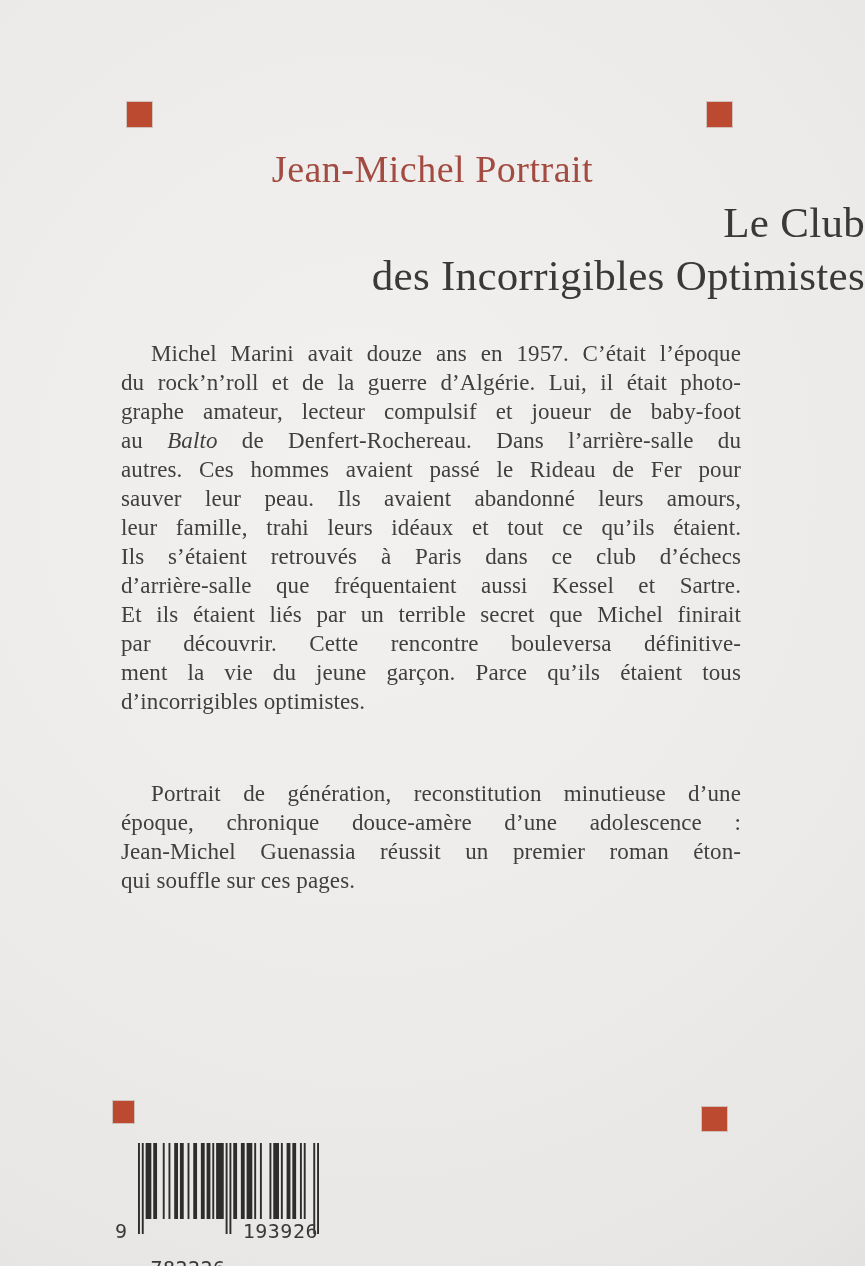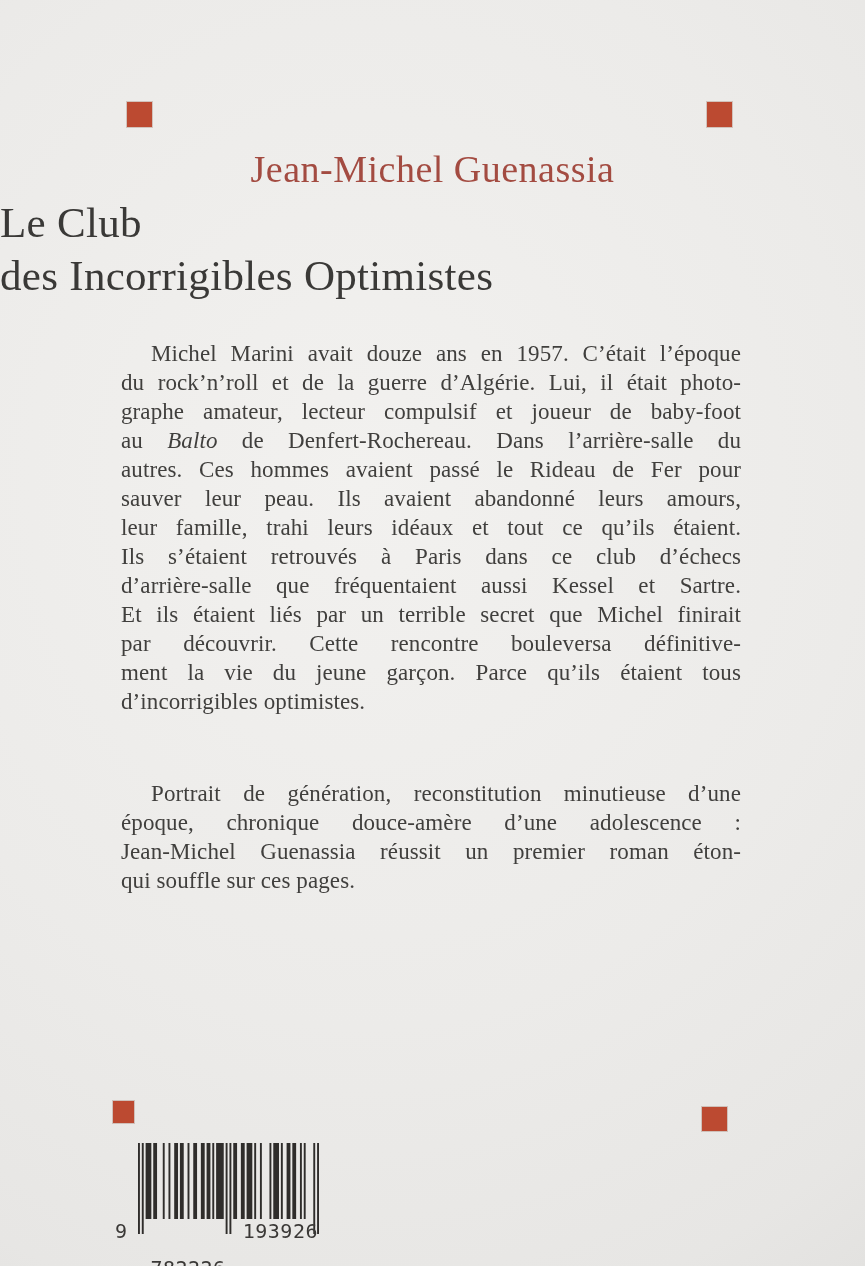--- a/index.html
+++ b/index.html
@@ -17,21 +17,21 @@
   .sq-bl{left:113px;top:1101px;width:21px;height:22px;}
   .sq-br{left:702px;top:1107px;width:25px;height:24px;}
 
   .author{
     position:absolute;left:0;right:0;top:147px;
     text-align:center;font-size:38px;line-height:44px;
     letter-spacing:.5px;color:#a34b41;
   }
   .title{
     position:absolute;left:0;right:0;top:196px;
-    text-align:left;font-size:43px;line-height:53px;
+    text-align:right;font-size:43px;line-height:53px;
     color:#3a3937;letter-spacing:.3px;
   }
 
   .para{position:absolute;left:121px;width:620px;
     font-size:23px;color:#403f3d;letter-spacing:.1px;}
   .para1{top:341px;}
   .para2{top:781px;}
   .tline{height:29px;overflow:hidden;text-align:justify;text-align-last:justify;}
   .tline:not(.last)::after{content:'';display:inline-block;width:100%;height:0;}
   .tline.last{text-align-last:left;}
@@ -61,21 +61,21 @@
 </head>
 <body>
 
 <div class="cover">
 
   <div class="corner-square sq-tl" style="background: rgb(188, 74, 49);"></div>
   <div class="corner-square sq-tr" style="background: rgb(188, 74, 49);"></div>
   <div class="corner-square sq-bl" style="background: rgb(188, 74, 49);"></div>
   <div class="corner-square sq-br" style="background: rgb(188, 74, 49);"></div>
 
-  <div class="author" style="color: rgb(163, 75, 65);">Jean-Michel Guenassia</div>
+  <div class="author" style="color: rgb(163, 75, 65);">Jean-Michel Portrait</div>
 
   <div class="title" style="color: rgb(58, 57, 55);">
     <div>Le Club</div>
     <div>des Incorrigibles Optimistes</div>
   </div>
 
   <div class="para para1" style="color: rgb(64, 63, 61);">
       <div class="tline indent">Michel Marini avait douze ans en 1957. C’était l’époque</div>
       <div class="tline">du rock’n’roll et de la guerre d’Algérie. Lui, il était photo-</div>
       <div class="tline">graphe amateur, lecteur compulsif et joueur de baby-foot</div>

